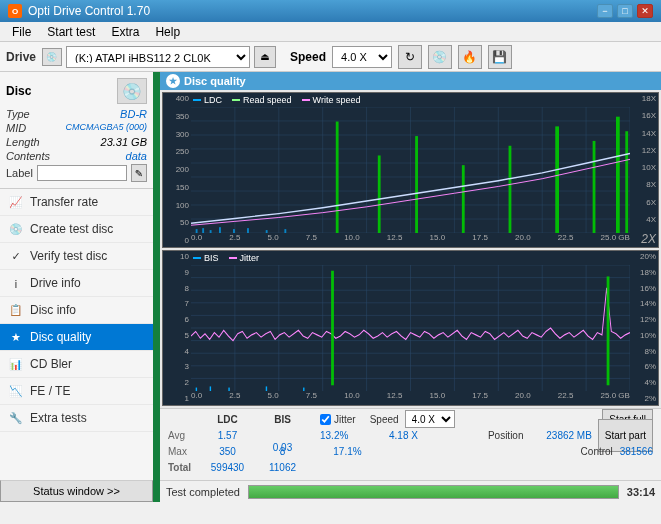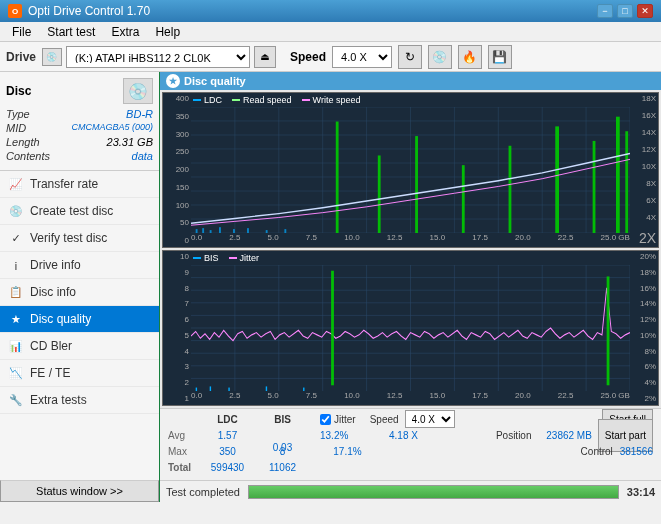--- a/index.html
+++ b/index.html
@@ -137,21 +137,21 @@
     
     .main-content {
       display: flex;
       height: calc(524px - 22px - 20px - 30px - 22px);
     }
 
     
     .sidebar {
       width: 160px;
       background: #f5f5f5;
-      border-right: 1px solid #15803d;
+      border-right: 7px solid #15803d;
       display: flex;
       flex-direction: column;
     }
 
     
     .disc-panel {
       padding: 6px;
       border-bottom: 1px solid #ccc;
     }
     .disc-header {
@@ -485,20 +485,25 @@
         <span class="disc-info-value" style="font-size:9px;">CMCMAGBA5 (000)</span>
       </div>
       <div class="disc-info-row">
         <span class="disc-info-label">Length</span>
         <span class="disc-info-value black">23.31 GB</span>
       </div>
       <div class="disc-info-row">
         <span class="disc-info-label">Contents</span>
         <span class="disc-info-value">data</span>
       </div>
+      <div class="label-row">
+        <span class="disc-info-label">Label</span>
+        <input class="label-input" type="text" style="">
+        <div class="label-btn">✎</div>
+      </div>
     </div>
 
     <div class="nav-items">
       <div class="nav-item">
         <span class="nav-item-icon">📈</span>
         <span>Transfer rate</span>
       </div>
       <div class="nav-item">
         <span class="nav-item-icon">💿</span>
         <span>Create test disc</span>
@@ -577,21 +582,21 @@
 
         <div class="y-axis-right">
           <span class="y-label" style="color:#aaa;font-size:8px;">18X</span>
           <span class="y-label" style="color:#aaa;font-size:8px;">16X</span>
           <span class="y-label" style="color:#aaa;font-size:8px;">14X</span>
           <span class="y-label" style="color:#aaa;font-size:8px;">12X</span>
           <span class="y-label" style="color:#aaa;font-size:8px;">10X</span>
           <span class="y-label" style="color:#aaa;font-size:8px;">8X</span>
           <span class="y-label" style="color:#aaa;font-size:8px;">6X</span>
           <span class="y-label" style="color:#aaa;font-size:8px;">4X</span>
-          <span class="y-label" style="color:#aaa;font-size:14px;">2X</span>
+          <span class="y-label" style="color:#aaa;font-size:12px;font-style:italic;">2X</span>
         </div>
         <svg class="chart-svg" viewBox="0 0 470 130" preserveAspectRatio="none" style="position:absolute;left:28px;right:28px;top:14px;bottom:14px;width:calc(100% - 56px);height:calc(100% - 28px);">
 
           <line x1="0" y1="0" x2="470" y2="0" stroke="#2a4a6a" stroke-width="0.5"></line>
           <line x1="0" y1="14.4" x2="470" y2="14.4" stroke="#2a4a6a" stroke-width="0.5"></line>
           <line x1="0" y1="28.9" x2="470" y2="28.9" stroke="#2a4a6a" stroke-width="0.5"></line>
           <line x1="0" y1="43.3" x2="470" y2="43.3" stroke="#2a4a6a" stroke-width="0.5"></line>
           <line x1="0" y1="57.8" x2="470" y2="57.8" stroke="#2a4a6a" stroke-width="0.5"></line>
           <line x1="0" y1="72.2" x2="470" y2="72.2" stroke="#2a4a6a" stroke-width="0.5"></line>
           <line x1="0" y1="86.7" x2="470" y2="86.7" stroke="#2a4a6a" stroke-width="0.5"></line>
@@ -762,21 +767,21 @@
 
       <div style="display:flex; align-items:center; height:16px; padding: 0 4px;">
         <div style="width:32px; font-size:10px; color:#666;">Avg</div>
         <div style="width:55px; text-align:center; font-size:10px; color:#0066cc;">1.57</div>
         <div style="width:55px; text-align:center; font-size:10px; color:#0066cc;margin-top:25px;">0.03</div>
         <div style="width:10px;"></div>
         <div style="font-size:10px; color:#0066cc; width:55px; text-align:left;">13.2%</div>
         <div style="margin-left:14px; font-size:10px; color:#0066cc;">4.18 X</div>
         <div style="margin-left:auto; font-size:10px; color:#333;">
           <span>Position</span>
-          <span style="color:#0066cc; margin-left:12px;">23862 MB</span>
+          <span style="color:#0066cc; margin-left:20px;">23862 MB</span>
         </div>
         <div style="margin-left:6px;">
           <button class="start-part-btn">Start part</button>
         </div>
       </div>
 
       <div style="display:flex; align-items:center; height:16px; padding: 0 4px;">
         <div style="width:32px; font-size:10px; color:#666;">Max</div>
         <div style="width:55px; text-align:center; font-size:10px; color:#0066cc;">350</div>
         <div style="width:55px; text-align:center; font-size:10px; color:#0066cc;">8</div>

